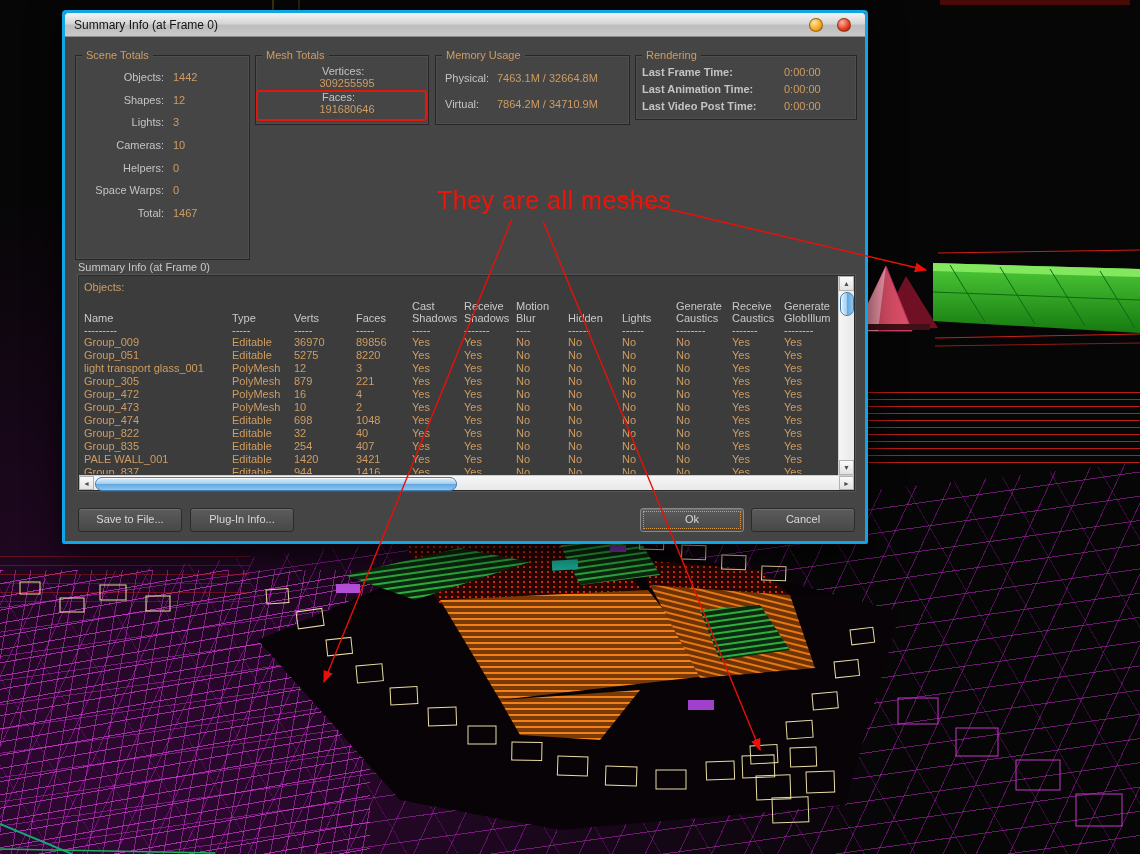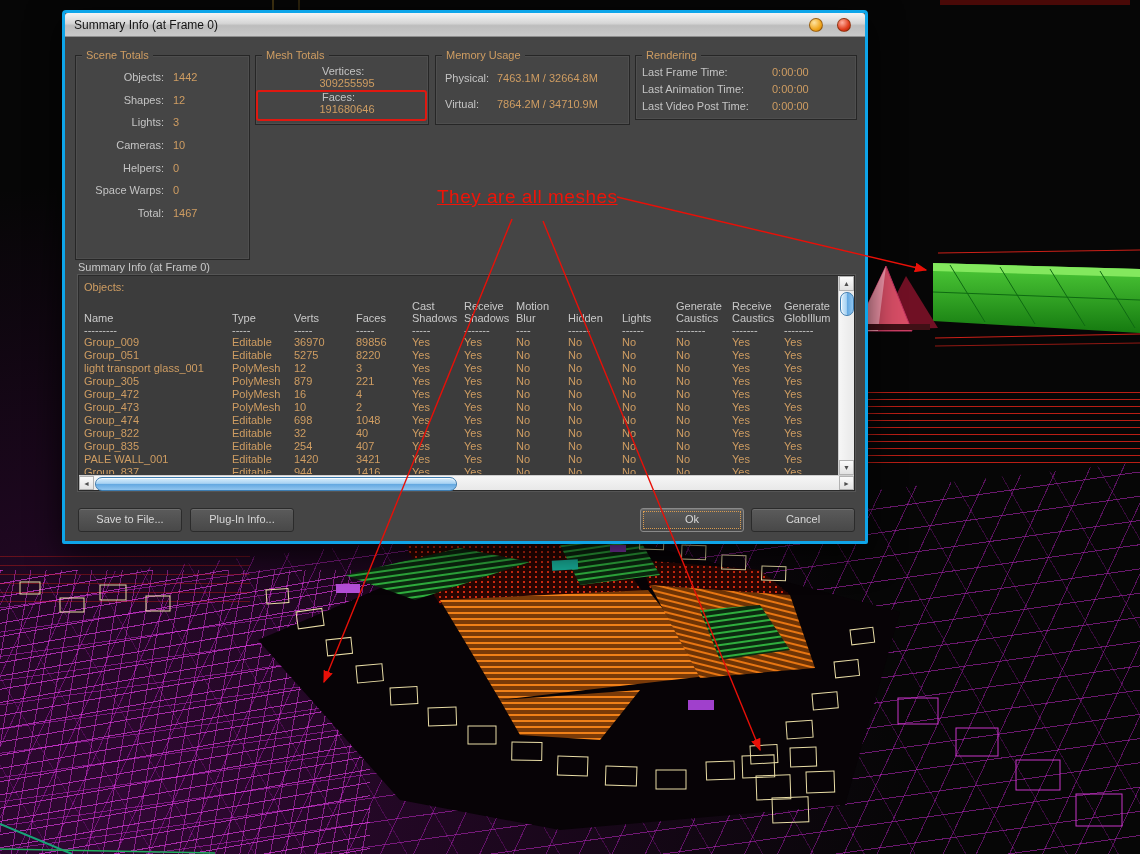--- a/index.html
+++ b/index.html
@@ -55,22 +55,22 @@
 
   .g-mem{left:370px;top:18px;width:193px;height:68px;}
   .mem-rows{padding-top:9px;}
   .mem-row{display:flex;height:26px;align-items:center;padding-left:9px;}
   .mem-row .k{width:52px;color:#c4c4c4;}
   .mem-row .v{color:#cf9d62;white-space:nowrap;}
 
   .g-rend{left:570px;top:18px;width:220px;height:63px;}
   .rend-rows{padding-top:7px;}
   .rend-row{display:flex;height:17px;align-items:center;padding-left:6px;}
-  .rend-row .k{width:130px;color:#c4c4c4;}
-  .rend-row .v{color:#cf9d62;}
+  .rend-row .k{width:130px;color:#c4c4c4;font-weight:bold;}
+  .rend-row .v{color:#cf9d62;margin-left:12px;}
 
   .g-desc{left:190px;top:96px;width:600px;height:118px;}
   .desc-area{position:absolute;left:10px;top:10px;width:583px;height:106px;background:#3e3e3e;
      border:1px solid #272727;box-shadow:inset 1px 1px 0 rgba(0,0,0,.45);box-sizing:border-box;}
 
   
   .vsb{position:absolute;right:0;top:0;bottom:15px;width:16px;background:#ededed;border-left:1px solid #c2c2c2;}
   .hsb{position:absolute;left:0;right:16px;bottom:0;height:16px;background:#ededed;border-top:1px solid #c2c2c2;box-sizing:border-box;}
   .sb-corner{position:absolute;right:0;bottom:0;width:16px;height:16px;background:#e4e4e4;}
   .sbtn{position:absolute;background:linear-gradient(180deg,#fdfdfd,#dcdcdc);border:1px solid #b2b2b2;
@@ -111,21 +111,21 @@
   .btn{position:absolute;top:471px;width:102px;height:22px;border-radius:3px;border:1px solid #2b2b2b;
      background:linear-gradient(180deg,#5b5b5b,#484848);color:#d8d8d8;text-align:center;line-height:21px;
      box-shadow:inset 0 1px 0 rgba(255,255,255,.12);cursor:default;}
   .btn-save{left:13px;} .btn-plugin{left:125px;}
   .btn-ok{left:575px;border-color:#8a8a8a;outline:1px dotted #d79b50;outline-offset:-4px;}
   .btn-cancel{left:686px;}
 
   
   .annotations{position:absolute;inset:0;z-index:20;pointer-events:none;}
   .ann-rect{position:absolute;left:256px;top:90px;width:167px;height:27px;border:2px solid #e01810;border-radius:3px;}
-  .ann-text{position:absolute;left:437px;top:186px;color:#ef1408;font-size:19px;letter-spacing:.5px;text-decoration:underline;}
+  .ann-text{position:absolute;left:437px;top:186px;color:#ef1408;font-size:25px;letter-spacing:.5px;}
   .ann-svg{position:absolute;inset:0;width:100%;height:100%;}
   .ann-svg line{stroke:#e81008;stroke-width:1.4;}
 </style>
 </head>
 <body>
 
 <div id="stage">
 
   <div class="viewport">
     <div class="tint"></div>

